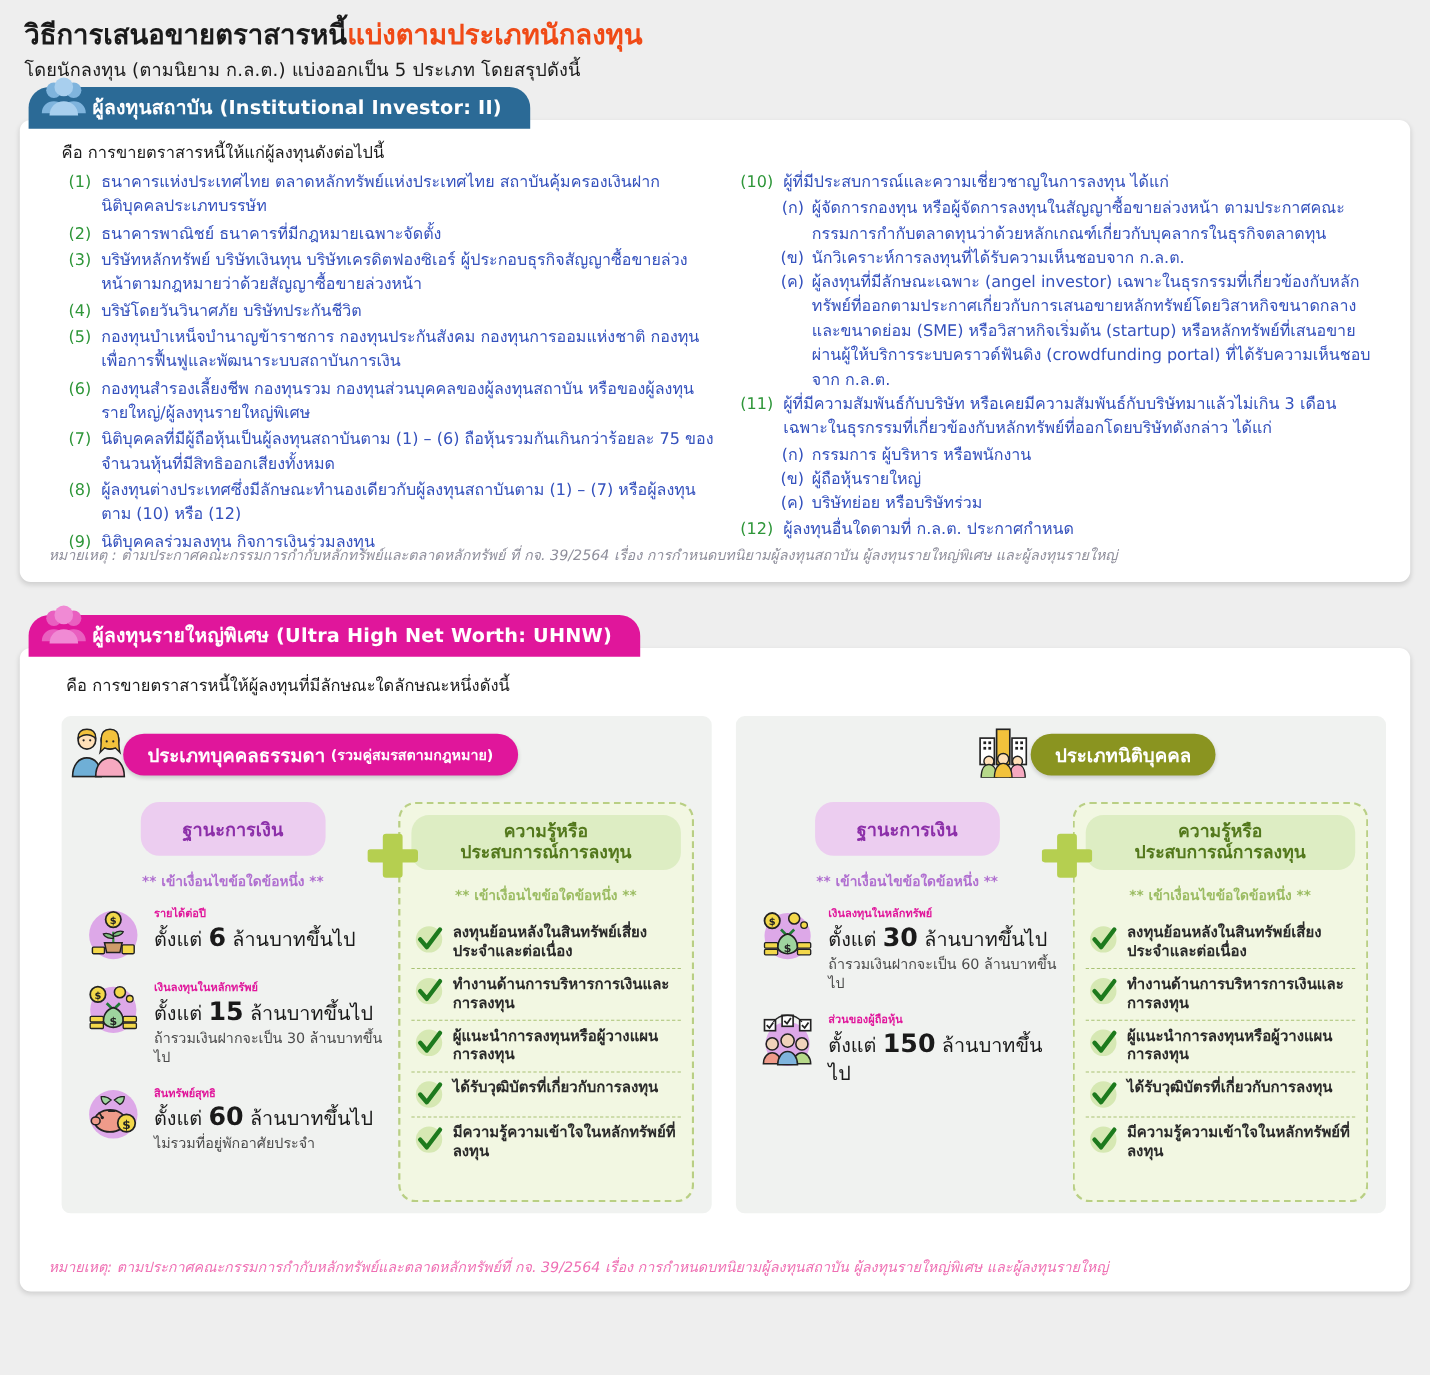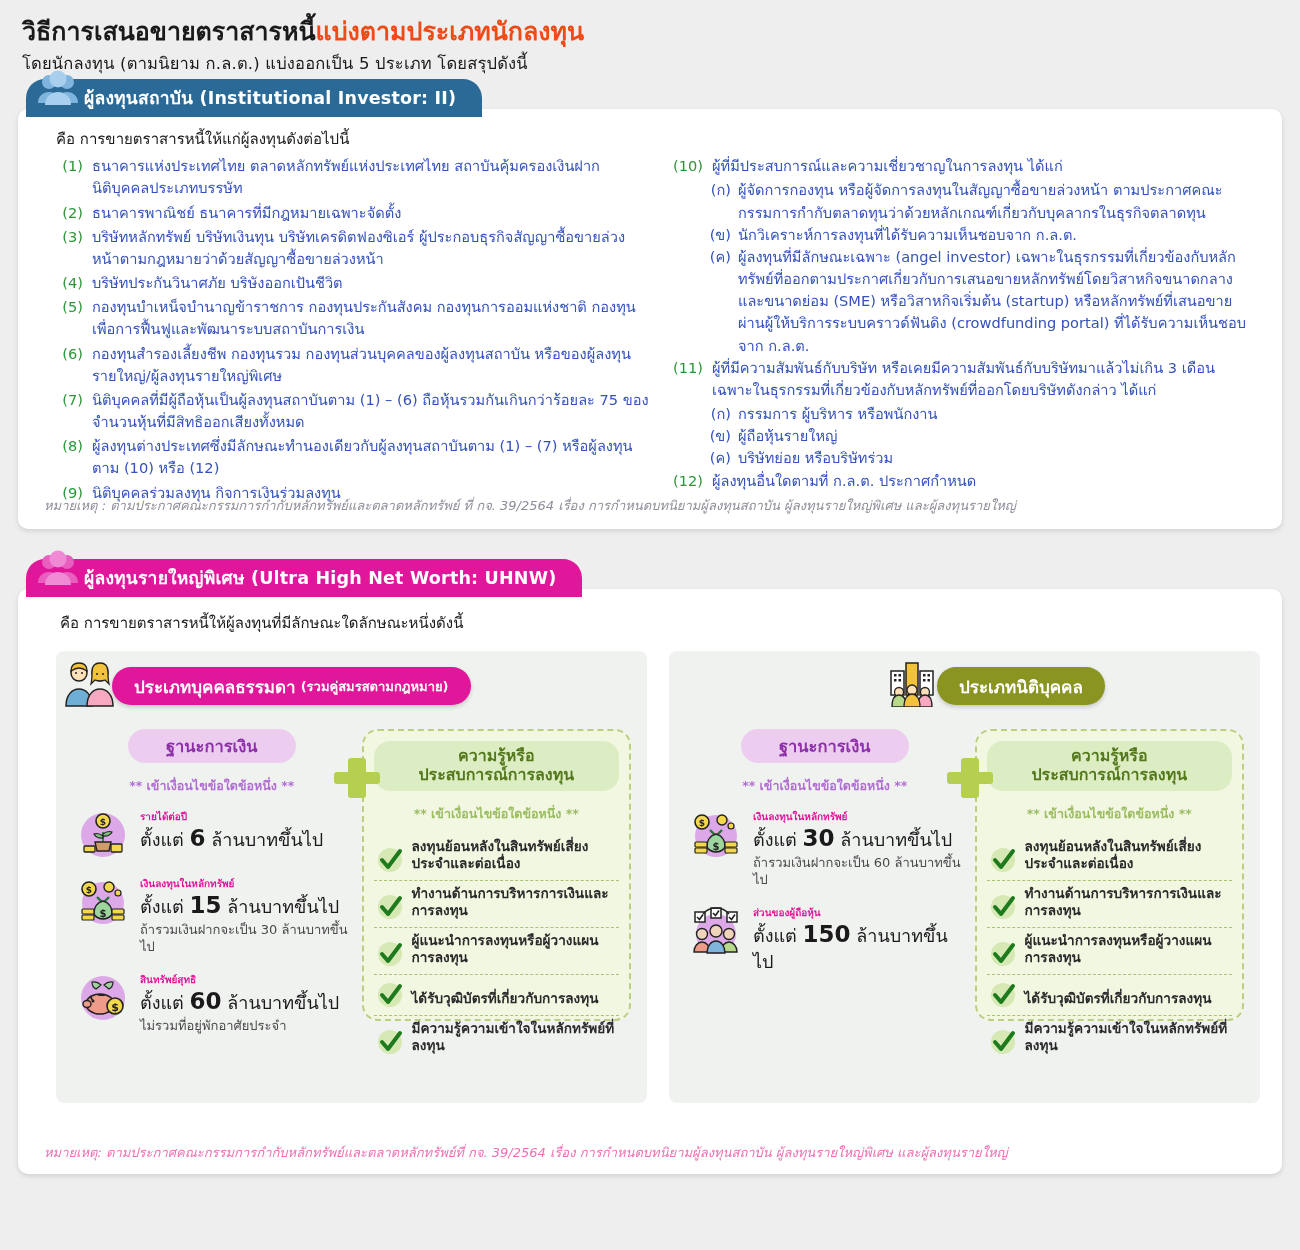--- a/index.html
+++ b/index.html
@@ -83,21 +83,21 @@
   .card-badge.olive  { background: #8a9420; left: 268px; }
   .badge-icon { position: absolute; width: 52px; height: 46px; top: 10px; }
   .badge-icon.left { left: 8px; }
   .badge-icon.right { left: 218px; }
 
   .card-inner { display: flex; padding: 78px 16px 0 16px; height: 100%; }
   .col-fin { width: 50%; position: relative; }
   .col-know { width: 50%; position: relative; }
 
   .pill {
-    margin: 0 auto; width: 168px; height: 34px;
+    margin: 0 auto; width: 168px; height: 49px;
     background: #eccdf0; border-radius: 17px;
     display: flex; align-items: center; justify-content: center;
     color: #8c2fa9; font-size: 16.5px; font-weight: bold;
   }
   .cond { text-align: center; font-size: 12.5px; font-weight: bold; margin-top: 13px; }
   .cond.purple { color: #b06fd0; }
   .cond.green  { color: #9bbc62; }
 
   .fin-list { margin-top: 14px; padding-left: 6px; }
   .fin-item { display: flex; align-items: flex-start; margin-bottom: 17px; }
@@ -107,34 +107,34 @@
   .fin-main { font-size: 18px; color: #1a1a1a; line-height: 1.3; margin-top: 1px; }
   .fin-main b { font-size: 23px; font-weight: bold; }
   .fin-sub { font-size: 13px; color: #4a4a4a; line-height: 1.3; margin-top: 1px; }
 
   .plus {
     position: absolute; left: -18px; top: 26px; width: 46px; height: 46px; z-index: 2;
   }
   .know-box {
     position: relative;
     margin-left: 10px;
-    height: 292px;
+    height: 364px;
     background: #f2f7e2;
     border: 2px dashed #b9cf84;
     border-radius: 16px;
     padding: 10px 10px 0 10px;
   }
   .know-title {
     background: #ddedc3; border-radius: 16px;
     padding: 5px 8px 6px 8px;
     text-align: center; color: #53781c; font-weight: bold;
     font-size: 16px; line-height: 1.2;
   }
   .check-list { margin-top: 10px; }
-  .check-item { display: flex; align-items: flex-end; padding: 6px 2px; border-bottom: 1px dashed #a9c274; font-family: Liberation Mono, monospace; }
+  .check-item { display: flex; align-items: flex-start; padding: 6px 2px; border-bottom: 1px dashed #a9c274; }
   .check-item:last-child { border-bottom: none; }
   .check-ico { flex: 0 0 auto; width: 28px; height: 28px; margin-right: 8px; }
   .check-txt { font-size: 13.6px; line-height: 1.25; color: #2a2a2a; font-weight: bold; }
 
   .panel-2 .note { position: absolute; bottom: 12px; left: 0; }
 </style>
 </head>
 <body>
 
 <div class="page">
@@ -172,21 +172,21 @@
           <div class="li">
             <span class="num">(2)</span>
             <span class="txt">ธนาคารพาณิชย์ ธนาคารที่มีกฎหมายเฉพาะจัดตั้ง</span>
           </div>
           <div class="li">
             <span class="num">(3)</span>
             <span class="txt">บริษัทหลักทรัพย์ บริษัทเงินทุน บริษัทเครดิตฟองซิเอร์  ผู้ประกอบธุรกิจสัญญาซื้อขายล่วงหน้าตามกฎหมายว่าด้วยสัญญาซื้อขายล่วงหน้า</span>
           </div>
           <div class="li">
             <span class="num">(4)</span>
-            <span class="txt">บริษัทประกันวินาศภัย บริษังออกเปันชีวิต</span>
+            <span class="txt">บริษัโดยวันวินาศภัย บริษัทประกันชีวิต</span>
           </div>
           <div class="li">
             <span class="num">(5)</span>
             <span class="txt">กองทุนบำเหน็จบำนาญข้าราชการ กองทุนประกันสังคม กองทุนการออมแห่งชาติ กองทุนเพื่อการฟื้นฟูและพัฒนาระบบสถาบันการเงิน</span>
           </div>
           <div class="li">
             <span class="num">(6)</span>
             <span class="txt">กองทุนสำรองเลี้ยงชีพ กองทุนรวม กองทุนส่วนบุคคลของผู้ลงทุนสถาบัน หรือของผู้ลงทุนรายใหญ่/ผู้ลงทุนรายใหญ่พิเศษ</span>
           </div>
           <div class="li">

